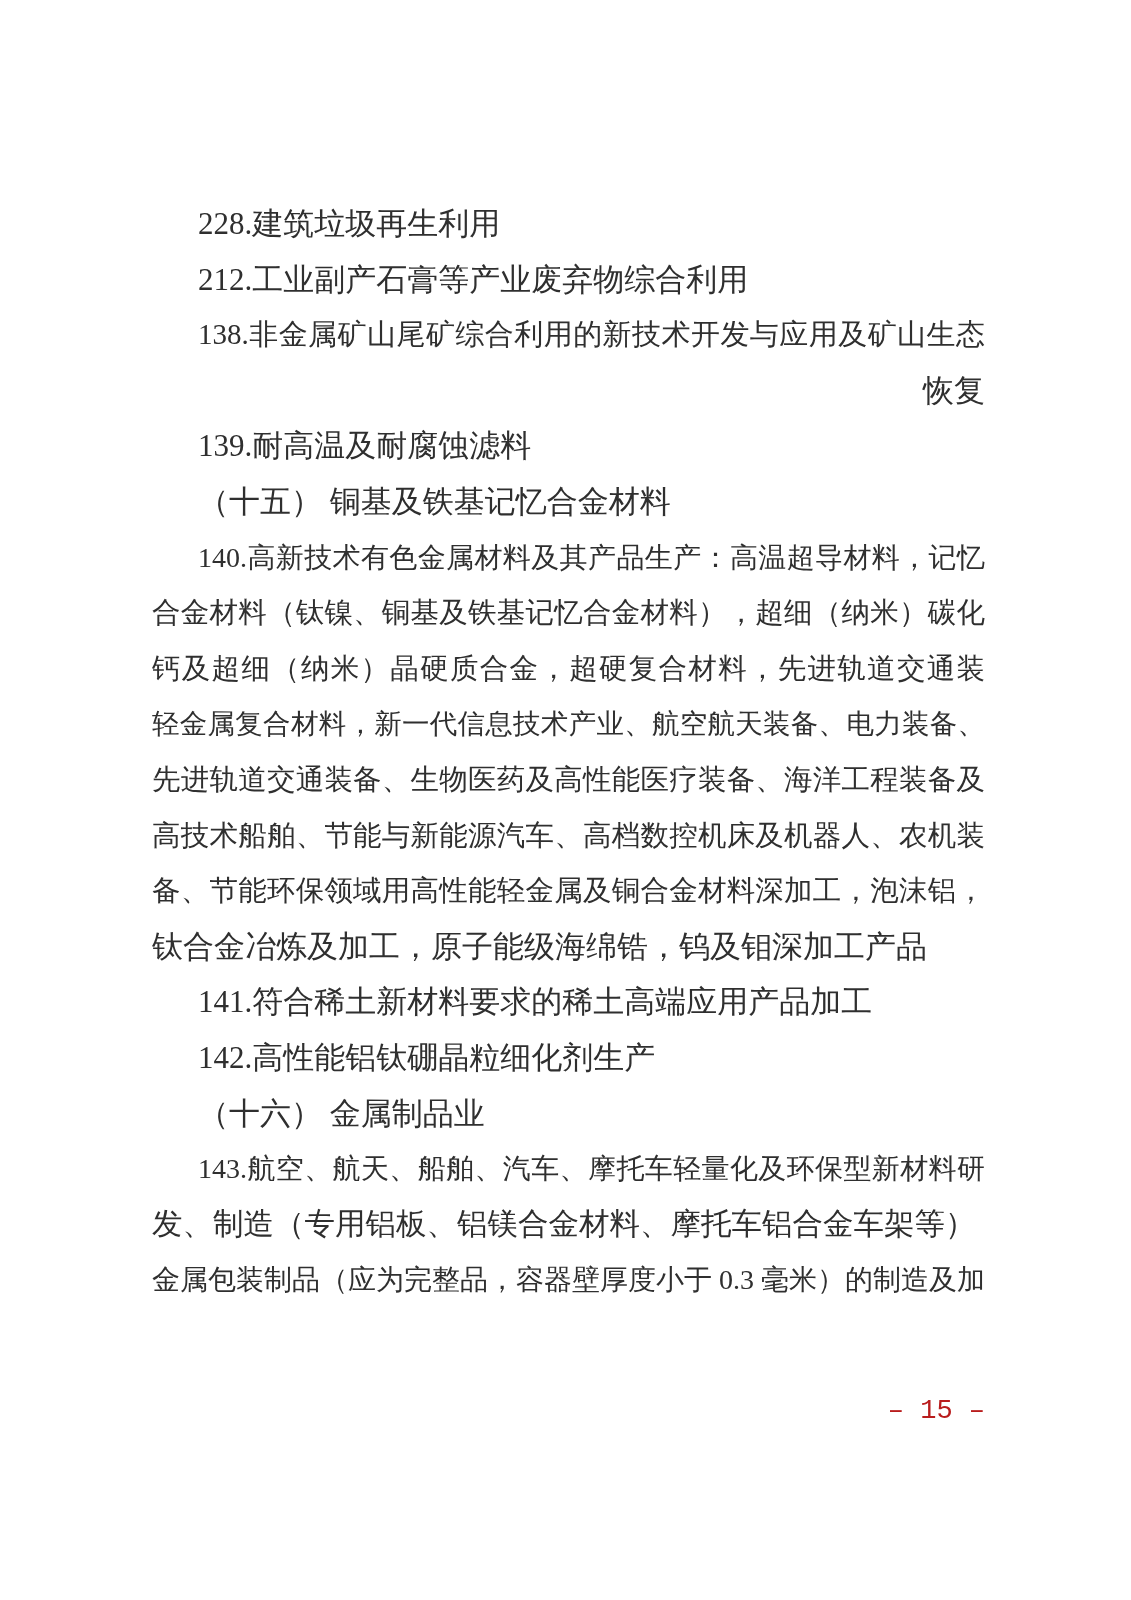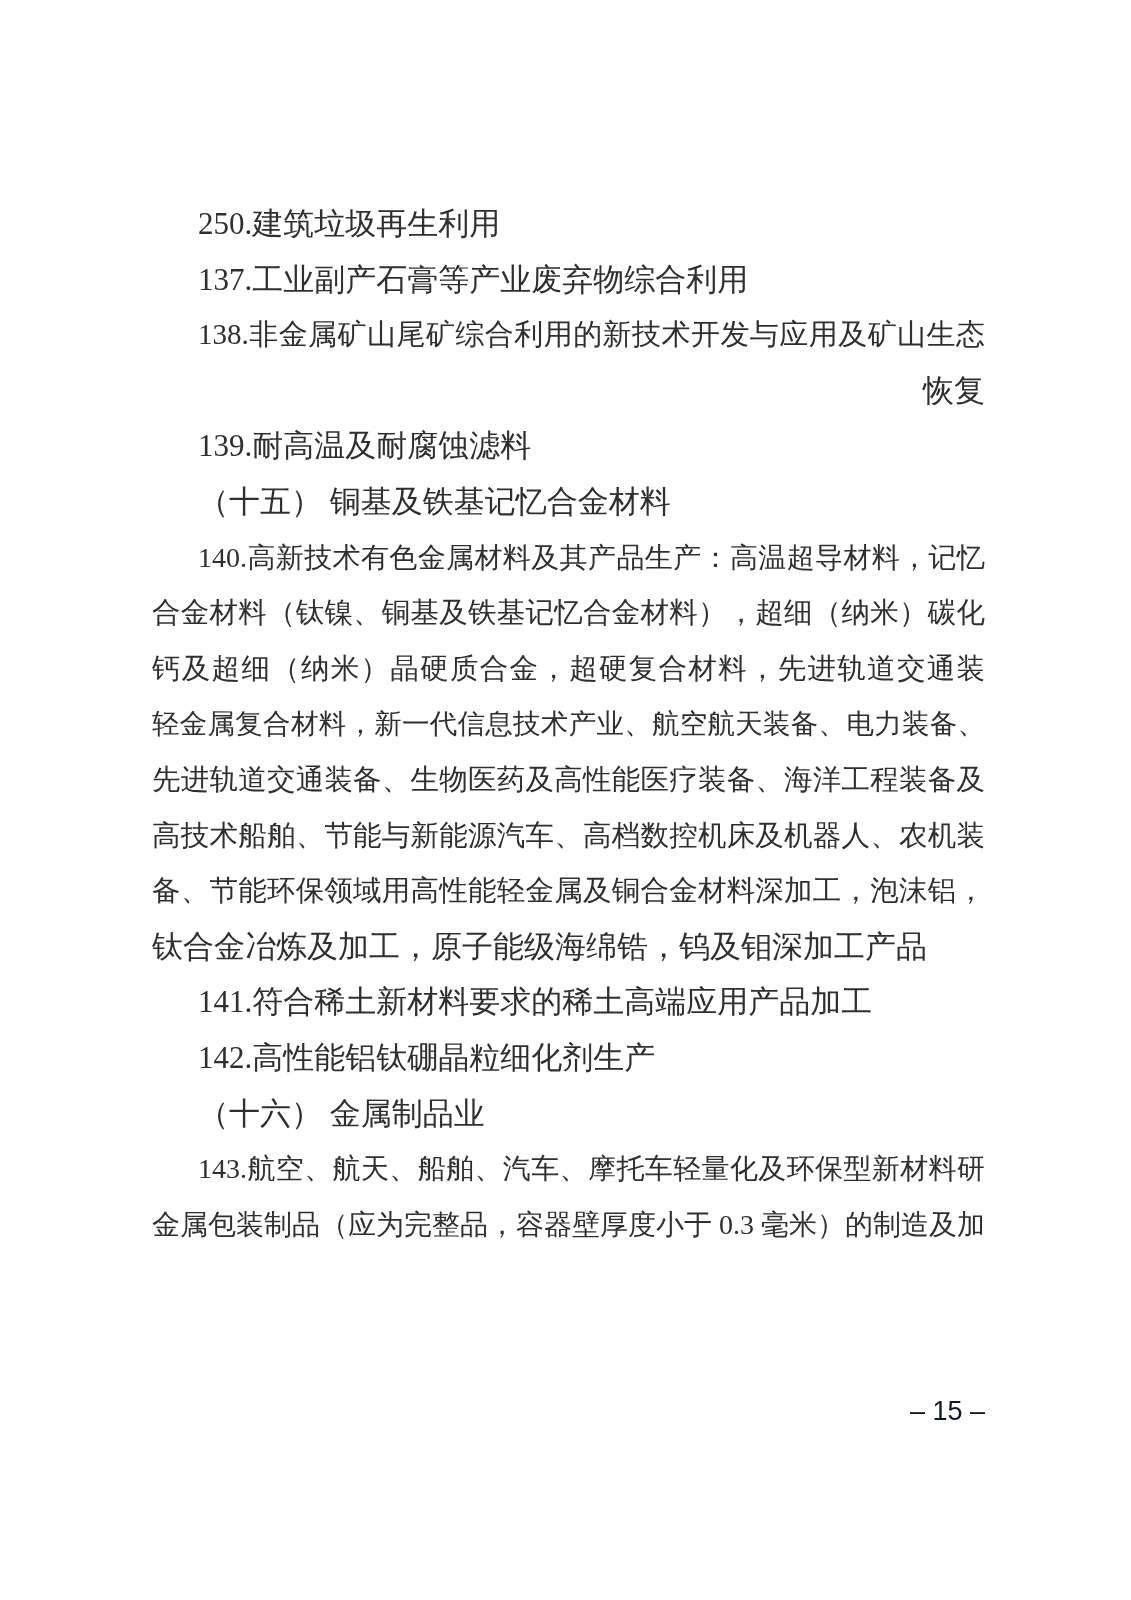--- a/index.html
+++ b/index.html
@@ -42,34 +42,34 @@
     text-align: justify;
     text-align-last: justify;
     text-justify: inter-character;
   }
   .page-footer {
     position: absolute;
     top: 1396px;
     right: 146px;
     font-size: 27px;
     line-height: 30px;
-    color: #0f172a;
-    font-family: Liberation Sans, sans-serif;
+    color: #b91c1c;
+    font-family: Liberation Mono, monospace;
   }
 </style>
 </head>
 <body>
 
 <div class="page">
   <div class="doc-body">
       <div class="para">
-        <div class="line first" style="font-size: 31px;">250.建筑垃圾再生利用</div>
+        <div class="line first" style="font-size: 31px;">228.建筑垃圾再生利用</div>
       </div>
       <div class="para">
-        <div class="line first" style="font-size: 31px;">137.工业副产石膏等产业废弃物综合利用</div>
+        <div class="line first" style="font-size: 31px;">212.工业副产石膏等产业废弃物综合利用</div>
       </div>
       <div class="para">
         <div class="line first stretch" style="font-size: 29px;">138.非金属矿山尾矿综合利用的新技术开发与应用及矿山生态</div>
         <div class="line" style="font-size: 31px; text-align: right;">恢复</div>
       </div>
       <div class="para">
         <div class="line first" style="font-size: 31px;">139.耐高温及耐腐蚀滤料</div>
       </div>
       <div class="para">
         <div class="line first" style="font-size: 31px;">（十五） 铜基及铁基记忆合金材料</div>
@@ -88,19 +88,20 @@
         <div class="line first" style="font-size: 31px;">141.符合稀土新材料要求的稀土高端应用产品加工</div>
       </div>
       <div class="para">
         <div class="line first" style="font-size: 31px;">142.高性能铝钛硼晶粒细化剂生产</div>
       </div>
       <div class="para">
         <div class="line first" style="font-size: 31px;">（十六） 金属制品业</div>
       </div>
       <div class="para">
         <div class="line first stretch" style="font-size: 28px;">143.航空、航天、船舶、汽车、摩托车轻量化及环保型新材料研</div>
+        <div class="line" style="font-size: 30.5px;">发、制造（专用铝板、铝镁合金材料、摩托车铝合金车架等）</div>
       </div>
       <div class="para">
         <div class="line stretch" style="font-size: 28px;">金属包装制品（应为完整品，容器壁厚度小于 0.3 毫米）的制造及加</div>
       </div>
     </div>
   <div class="page-footer">– 15 –</div>
 </div>
 
 </body></html>

